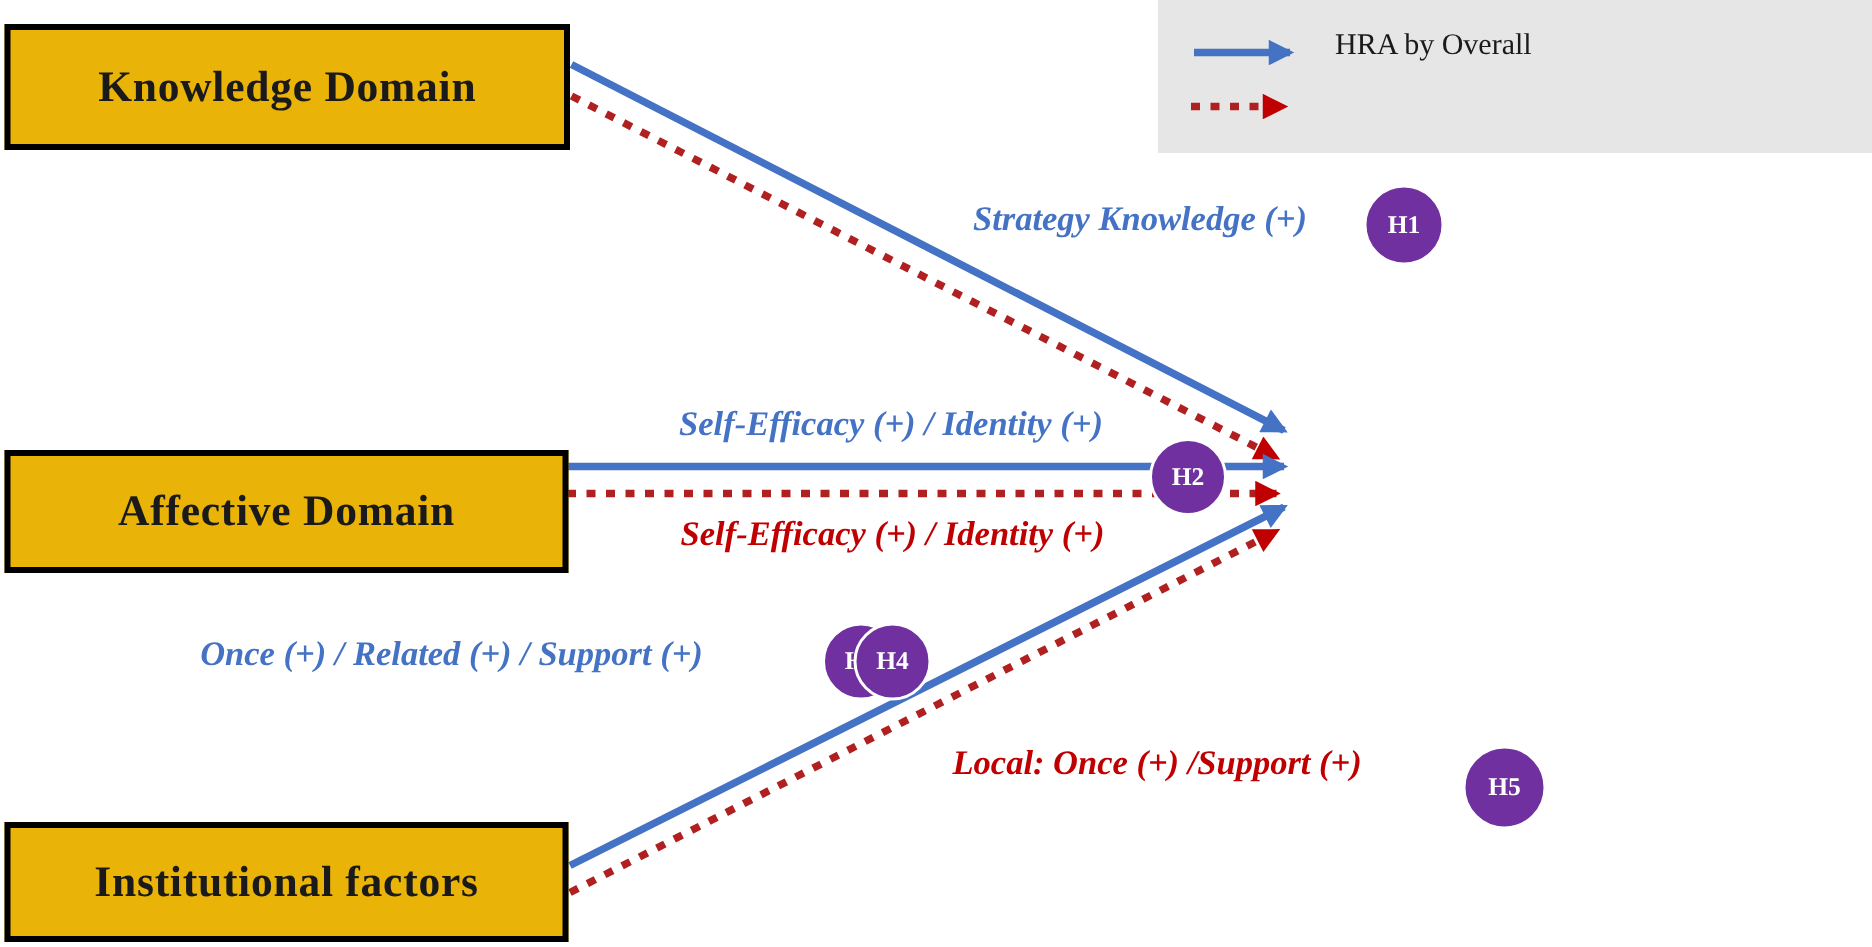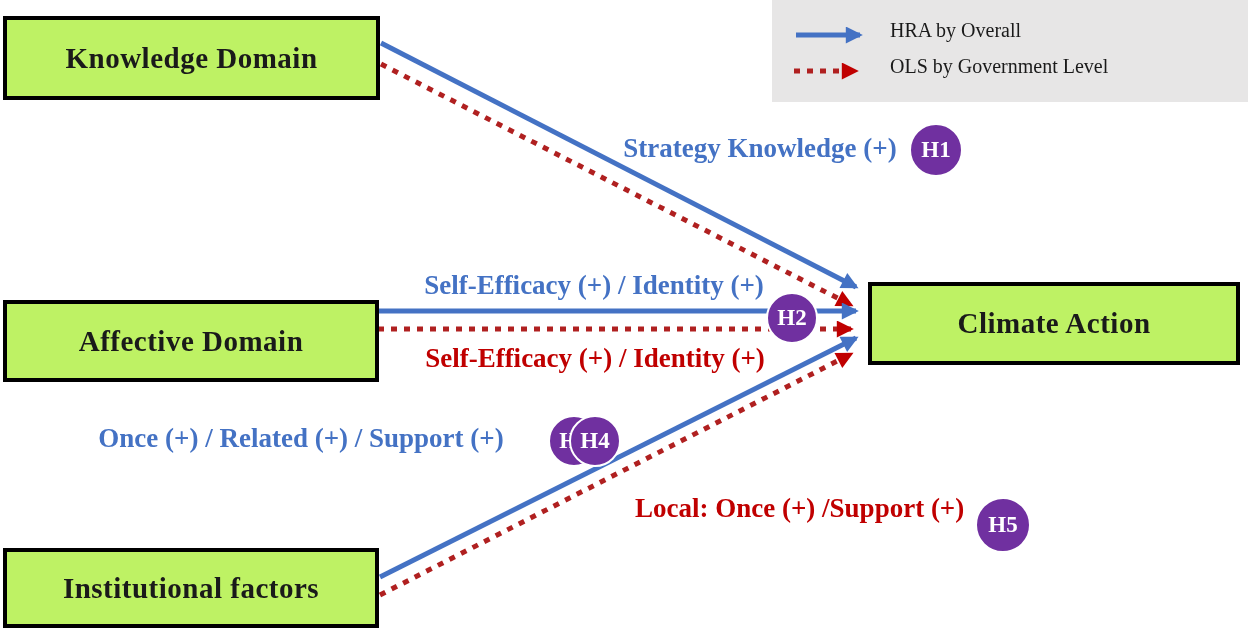--- a/index.html
+++ b/index.html
@@ -2,72 +2,71 @@
 <html><head>
 <meta charset="utf-8">
 <style>
   html,body{margin:0;padding:0;background:#fff;}
   #stage{
     position:relative;width:1248px;height:631px;background:#ffffff;
     font-family:"Liberation Serif","DejaVu Serif",serif;overflow:hidden;
   }
   
   .node-box{
-    position:absolute;box-sizing:border-box;border:4px solid #000;background:#bef264;
+    position:absolute;box-sizing:border-box;border:4px solid #000;background:#eab308;
     display:flex;align-items:center;justify-content:center;
     font-weight:bold;font-size:29px;color:#1a1a1a;z-index:3;letter-spacing:0.5px;
   }
   #box-knowledge{left:3px;top:16px;width:377px;height:84px;}
   #box-affective{left:3px;top:283px;width:376px;height:82px;margin-top:17px;}
   #box-institutional{left:3px;top:548px;width:376px;height:80px;}
   #box-climate{left:868px;top:282px;width:372px;height:83px;}
   
   #legend{
     position:absolute;left:772px;top:0;width:476px;height:102px;background:#E7E6E6;z-index:1;
   }
   .legend-label{
     position:absolute;left:890px;font-size:20px;color:#1a1a1a;z-index:2;white-space:nowrap;
   }
   #legend-label-hra{top:19px;}
   #legend-label-ols{top:55px;}
   
   #arrow-layer{position:absolute;left:0;top:0;z-index:2;}
   
   .edge-label{
-    position:absolute;font-weight:bold;font-size:27px;white-space:nowrap;z-index:3;
+    position:absolute;font-weight:bold;font-size:23px;white-space:nowrap;z-index:3;font-style:italic;
   }
   .edge-label.blue{color:#4472C4;}
   .edge-label.red{color:#C00000;}
   .center{transform:translateX(-50%);}
   #label-knowledge-hra{left:760px;top:133px;}
   #label-knowledge-ols{left:408px;top:197px;}
   #label-affective-hra{left:594px;top:270px;}
   #label-affective-ols{left:595px;top:343px;}
   #label-institutional-hra{left:301px;top:423px;}
   #label-institutional-ols{left:635px;top:493px;line-height:31px;}
   
   .hyp-circle{
     position:absolute;border-radius:50%;background:#7030A0;border:2px solid #fff;
     box-sizing:border-box;display:flex;align-items:center;justify-content:center;
-    color:#fff;font-weight:bold;font-size:23px;z-index:4;
+    color:#fff;font-weight:bold;font-size:17px;z-index:4;
   }
   #hyp-h1{left:909px;top:123px;width:54px;height:54px;}
   #hyp-h2{left:766px;top:292px;width:52px;height:52px;}
   #hyp-h3{left:548px;top:415px;width:52px;height:52px;}
   #hyp-h4{left:569px;top:415px;width:52px;height:52px;}
   #hyp-h5{left:975px;top:497px;width:56px;height:56px;align-items:center;}
 </style>
 </head>
 <body>
 
 <div id="stage">
 
   <div id="legend"></div>
   <div class="legend-label" id="legend-label-hra">HRA by Overall</div>
-  <div class="legend-label" id="legend-label-ols">OLS by Government Level</div>
 
   <svg id="arrow-layer" width="1248" height="631" viewBox="0 0 1248 631">
     <defs>
       <marker id="arrow-blue" viewBox="0 0 12 12" refX="10" refY="6" markerWidth="21" markerHeight="17" orient="auto" markerUnits="userSpaceOnUse">
         <path d="M0,0 L12,6 L0,12 Z" fill="#4472C4"></path>
       </marker>
       <marker id="arrow-red" viewBox="0 0 12 12" refX="10" refY="6" markerWidth="21" markerHeight="17" orient="auto" markerUnits="userSpaceOnUse">
         <path d="M0,0 L12,6 L0,12 Z" fill="#C00000"></path>
       </marker>
     </defs>
@@ -87,23 +86,20 @@
 
   <div class="node-box" id="box-knowledge">
     <span>Knowledge Domain</span>
   </div>
   <div class="node-box" id="box-affective">
     <span>Affective Domain</span>
   </div>
   <div class="node-box" id="box-institutional">
     <span>Institutional factors</span>
   </div>
-  <div class="node-box" id="box-climate">
-    <span>Climate Action</span>
-  </div>
 
   <div class="edge-label blue center" id="label-knowledge-hra">Strategy Knowledge (+)</div>
   <div class="edge-label blue center" id="label-affective-hra">Self-Efficacy (+) / Identity (+)</div>
   <div class="edge-label red center" id="label-affective-ols">Self-Efficacy (+) / Identity (+)</div>
   <div class="edge-label blue center" id="label-institutional-hra">Once (+) / Related (+) / Support (+)</div>
   <div class="edge-label red" id="label-institutional-ols">
     <div>Local: Once (+) /Support (+)</div>
   </div>
 
   <div class="hyp-circle" id="hyp-h1">

